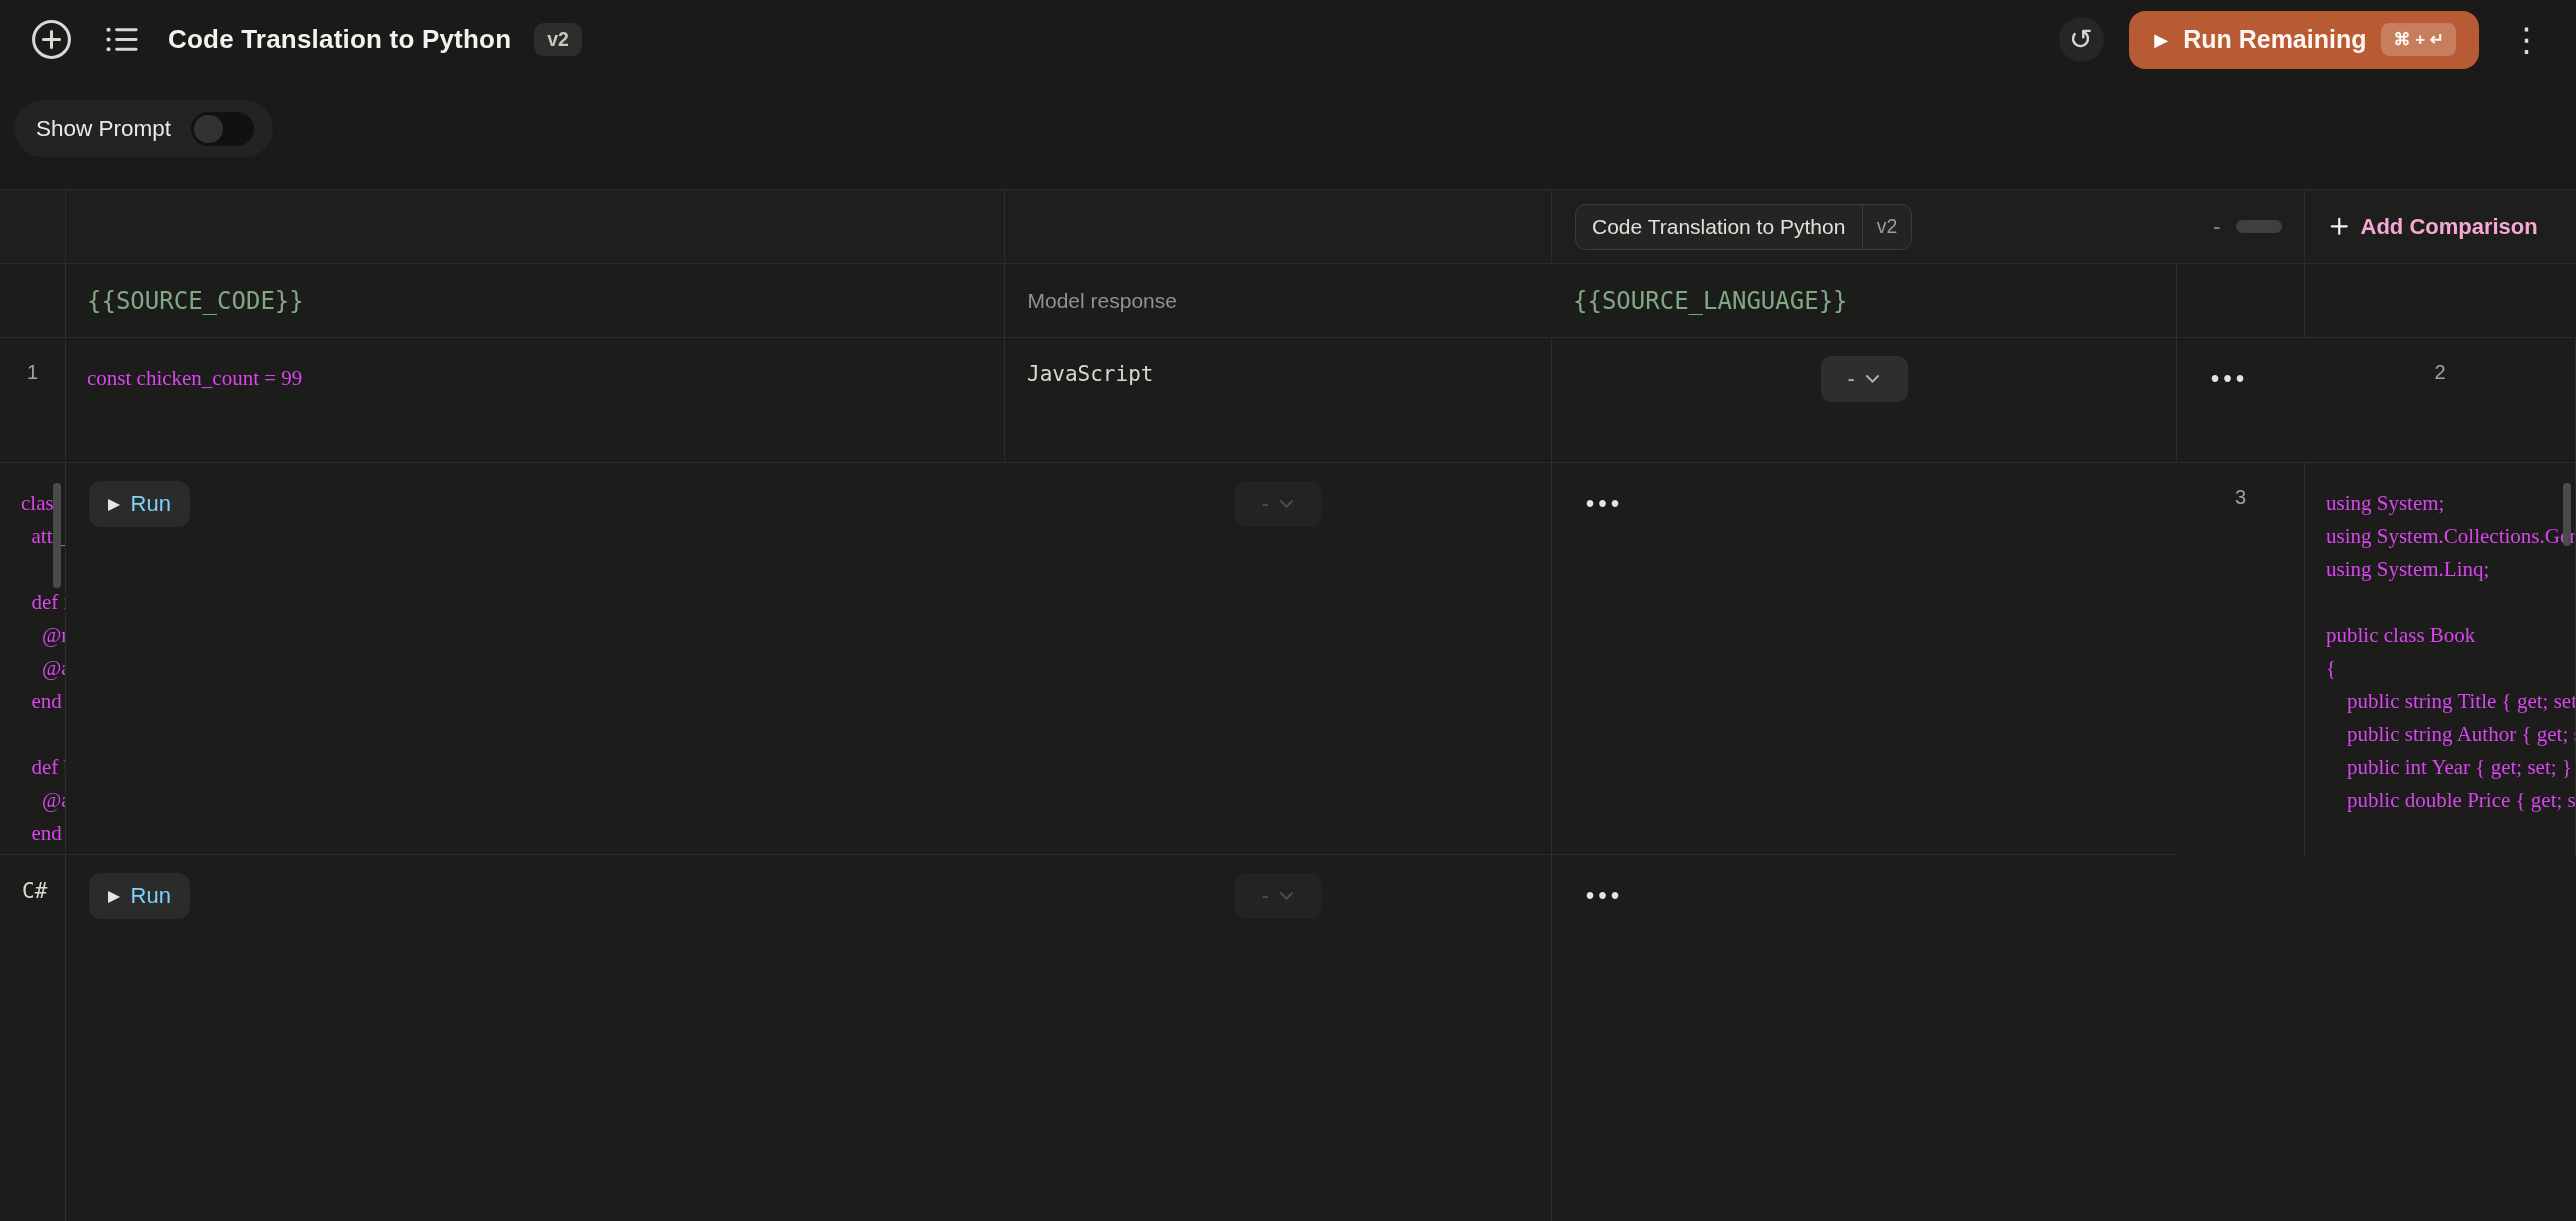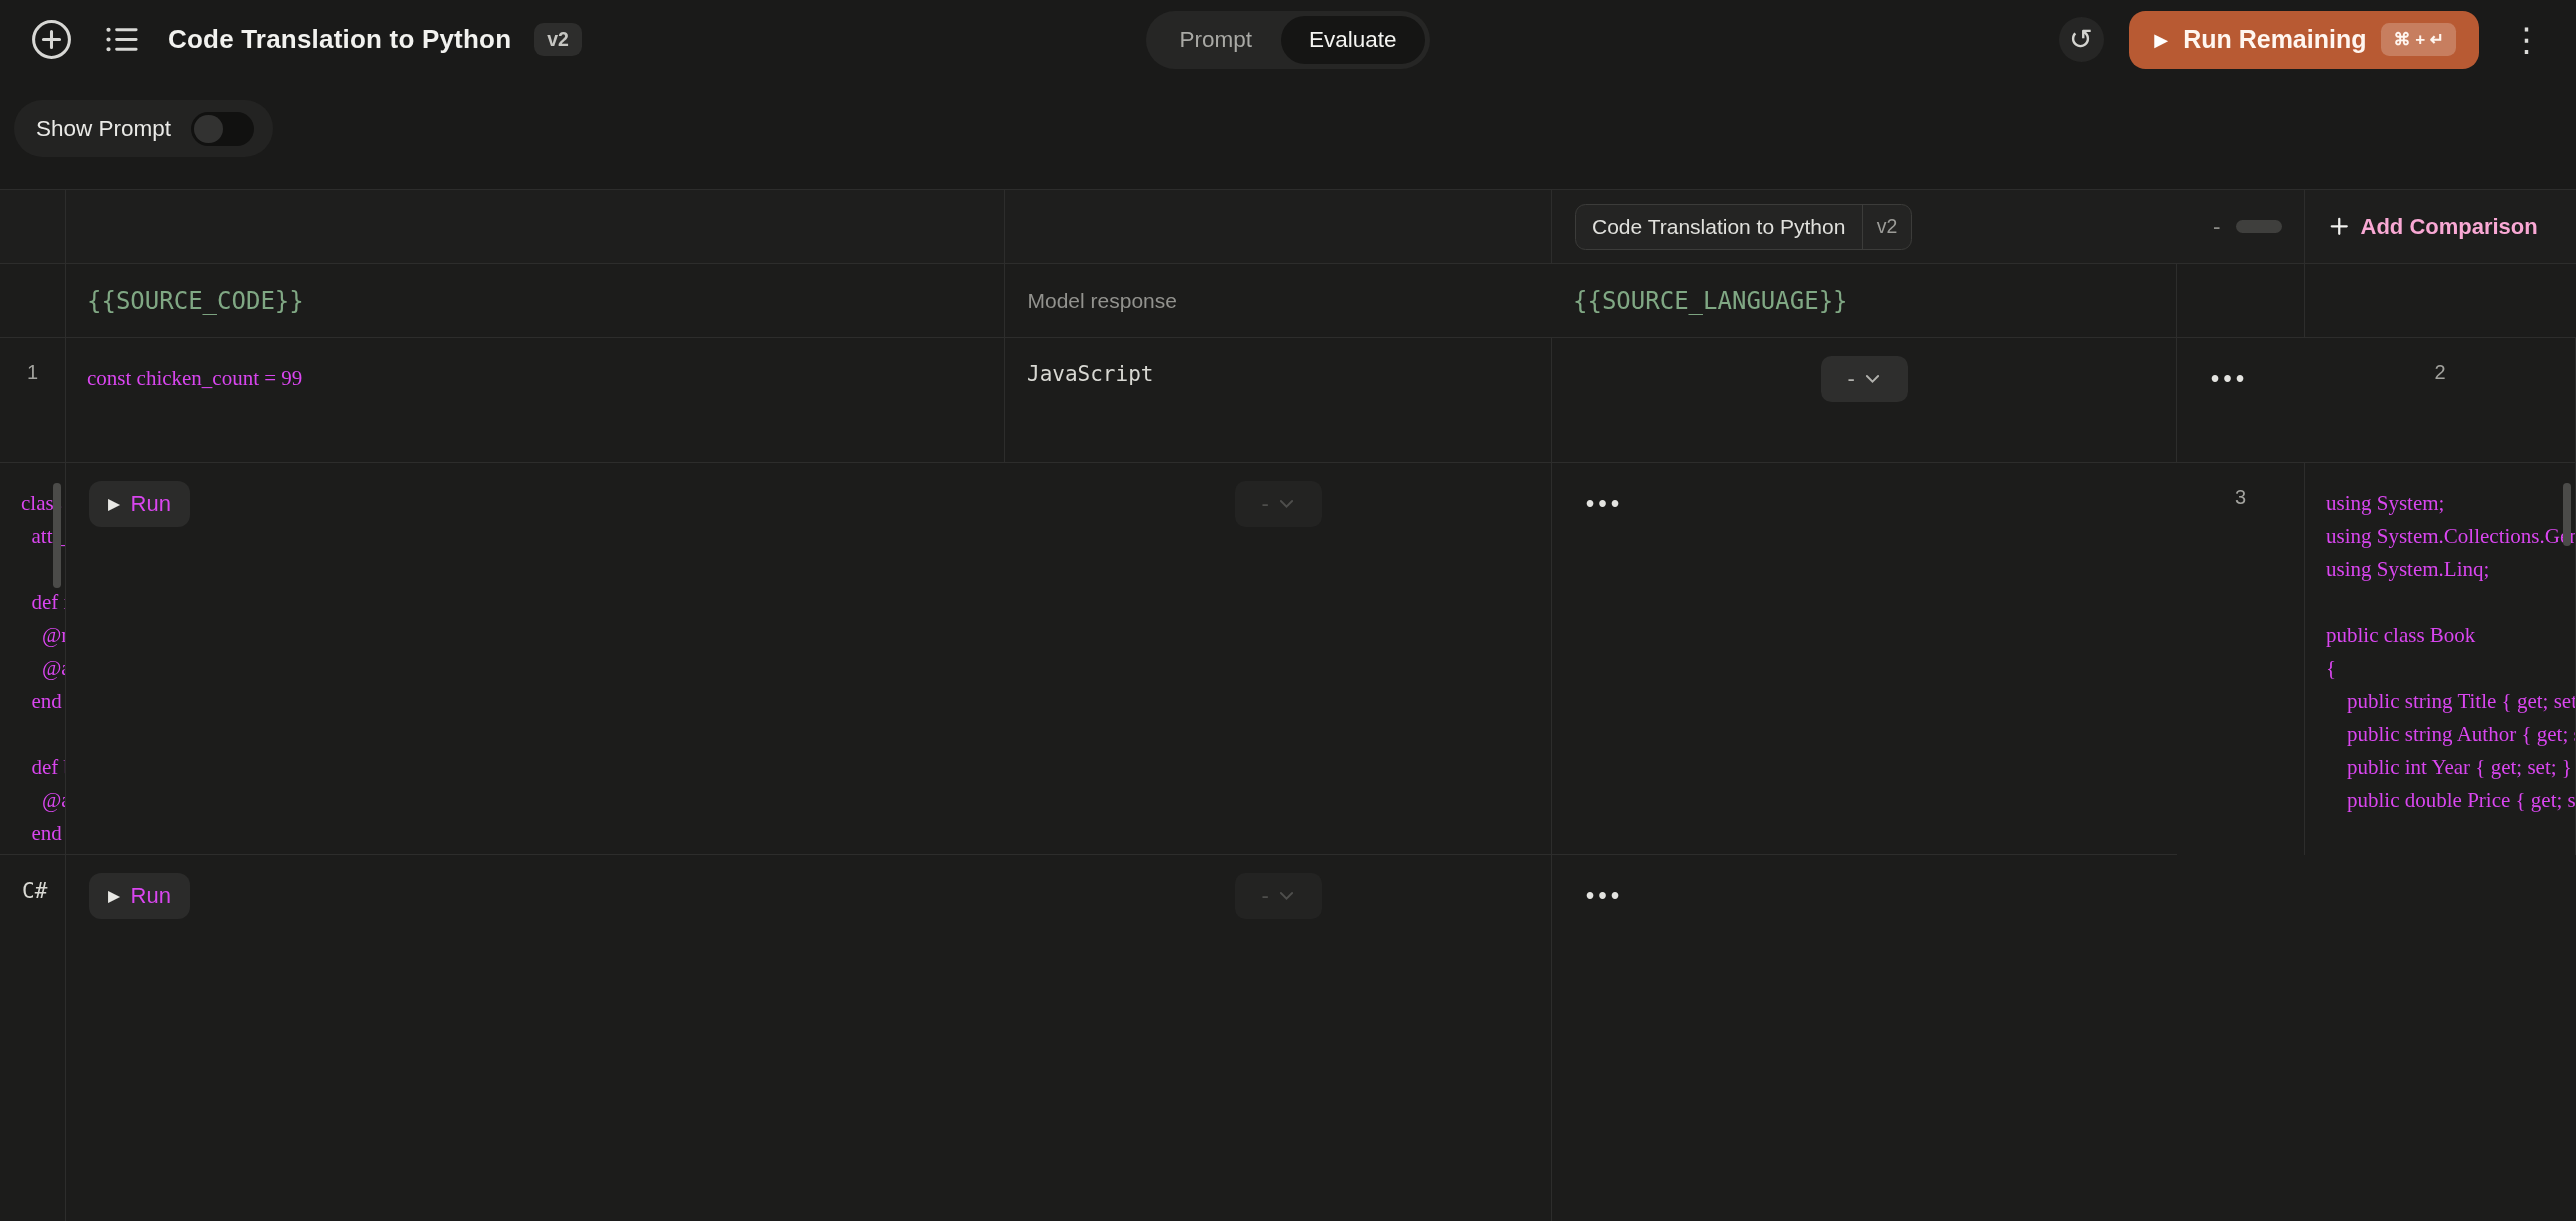--- a/index.html
+++ b/index.html
@@ -78,21 +78,21 @@
   .code { font-family:Liberation Serif, serif; font-size:21px; line-height:33px;
     color:#d946ef; white-space:pre; }
   .lang-cell { padding:24px 0 0 22px; font-size:21px; color:#d8d8d3; }
   .resp-cell { padding:19.5px 0 0 22.5px; }
   .resp-text { font-family:"DejaVu Sans Mono", monospace; font-size:20px; line-height:27px;
     color:#d6d6d1; white-space:pre; }
   .runcell { padding:18px 0 0 22.5px; }
   .run-btn { display:inline-flex; align-items:center; gap:10.5px; height:46px; padding:0 19.5px;
     background:#2b2b2a; border:none; border-radius:12px; cursor:pointer; }
   .run-btn .play { color:#e8e8e4; font-size:15.7px; line-height:1; }
-  .run-btn .lbl { color:#d946ef; font-size:22px; }
+  .run-btn .lbl { color:#7dd3fc; font-size:22px; }
 
   .score-cell { display:flex; justify-content:center; padding-top:18px; }
   .score-btn { display:inline-flex; align-items:center; justify-content:center; gap:10.5px;
     width:87px; height:46px; background:#2e2e2d; border:none; border-radius:10.5px;
     color:#b2b2ae; font-size:22px; cursor:pointer; }
   .score-btn svg { stroke:#b2b2ae; }
   .score-btn.disabled { background:#232322; color:#4e4e4c; cursor:default; }
   .score-btn.disabled svg { stroke:#4e4e4c; }
 
   .act-cell { display:flex; align-items:flex-start; padding:18px 0 0 34px; }
@@ -117,24 +117,20 @@
     <button class="icon-btn">
       <svg width="39" height="39" viewBox="0 0 24 24" fill="none" stroke="#d8d8d5" stroke-width="1.8" stroke-linecap="round">
         <path d="M9 6h12M9 12h12M9 18h12"></path>
         <path d="M4 6h.01M4 12h.01M4 18h.01" stroke-width="2.6"></path>
       </svg>
     </button>
     <div class="page-title">Code Translation to Python</div>
     <div class="ver-badge">v2</div>
   </div>
 
-  <div class="tabs">
-    <button class="tab">Prompt</button>
-    <button class="tab active">Evaluate</button>
-  </div>
 
   <div class="tb-right">
     <button class="history-btn">
         <span>↺</span>
       </button>
     <button class="run-remaining">
       <span class="play">▶</span>
       <span class="lbl">Run Remaining</span>
       <span class="shortcut">⌘ + ↵</span>
     </button>

